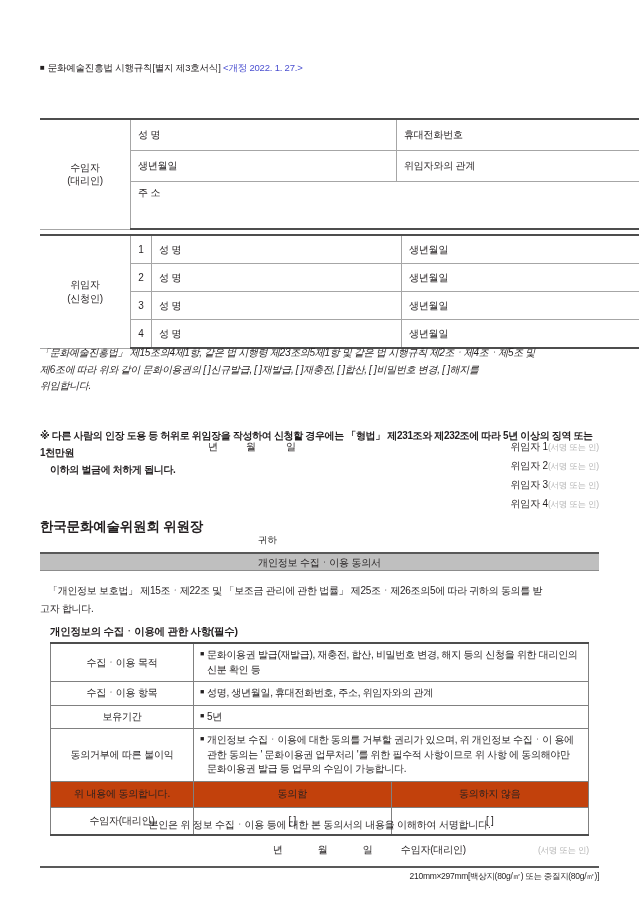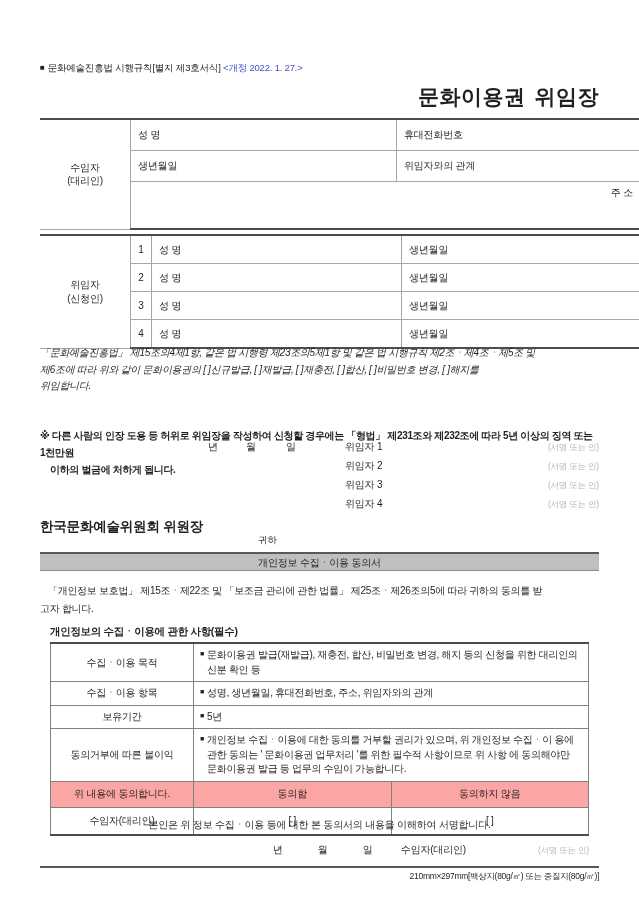--- a/index.html
+++ b/index.html
@@ -83,21 +83,21 @@
   .no-side-l { border-left: none !important; }
   .no-side-r { border-right: none !important; }
 
   
   #table-recipient { top: 118px; }
   #table-recipient td.c-label { width: 76px; }
   #table-recipient td.c-left  { width: 251px; }
   #table-recipient td.c-right { width: 229px; }
   #table-recipient td.r-name   { height: 22px; }
   #table-recipient td.r-birth  { height: 22px; }
-  #table-recipient td.r-addr   { height: 38px; vertical-align: top; text-align: right; }
+  #table-recipient td.r-addr   { height: 38px; vertical-align: top; }
 
   
   #table-delegator { top: 234px; }
   #table-delegator td.c-label { width: 76px; }
   #table-delegator td.c-num   { width: 16px; text-align: center; padding: 4px 2px; }
   #table-delegator td.c-left  { width: 235px; }
   #table-delegator td.c-right { width: 229px; }
   #table-delegator td { height: 19px; }
 
   
@@ -139,21 +139,21 @@
 
   .sign-block {
     position: absolute;
     left: 345px;
     top: 440px;
     width: 254px;
     font-size: 10px;
   }
   .sign-row {
     display: flex;
-    justify-content: space-between;
+    justify-content: flex-end;
     align-items: baseline;
     height: 19px;
   }
   .sign-row .who { letter-spacing: -0.2px; }
   .sign-row .seal {
     color: #b3b3b3;
     font-size: 8.5px;
     letter-spacing: -0.2px;
   }
 
@@ -240,21 +240,21 @@
     font-size: 7px;
     vertical-align: 2px;
   }
   #table-consent td.c-val .btext {
     display: inline-block;
     width: calc(100% - 9px);
     vertical-align: top;
     letter-spacing: -0.3px;
   }
   .row-agree-head td {
-    background: #fca5a5;
+    background: #c2410c;
     text-align: center;
     font-weight: normal;
     height: 17px;
     padding: 2px 4px;
   }
   .row-agree-vals td {
     text-align: center;
     height: 18px;
   }
   #table-consent td.c-opt { width: 205.5px; }
@@ -312,23 +312,20 @@
 </head>
 <body>
 
 <div class="page">
 
   <div class="form-ref">
     <span class="sq">■</span><span>문화예술진흥법 시행규칙[별지 제3호서식]</span>
     <span class="rev">&lt;개정 2022. 1. 27.&gt;</span>
   </div>
 
-  <div class="doc-title">
-    <span>문화이용권</span><span class="gap"></span><span>위임장</span>
-  </div>
 
   <div class="tbl-wrap" id="table-recipient">
     <table class="form">
       <tbody>
           <tr>
         <td class="c-label lbl-cell top-rule no-side-l" rowspan="3">
           <div>수임자</div>
           <div>(대리인)</div>
         </td>
         <td class="c-left r-name top-rule">성 명</td>

